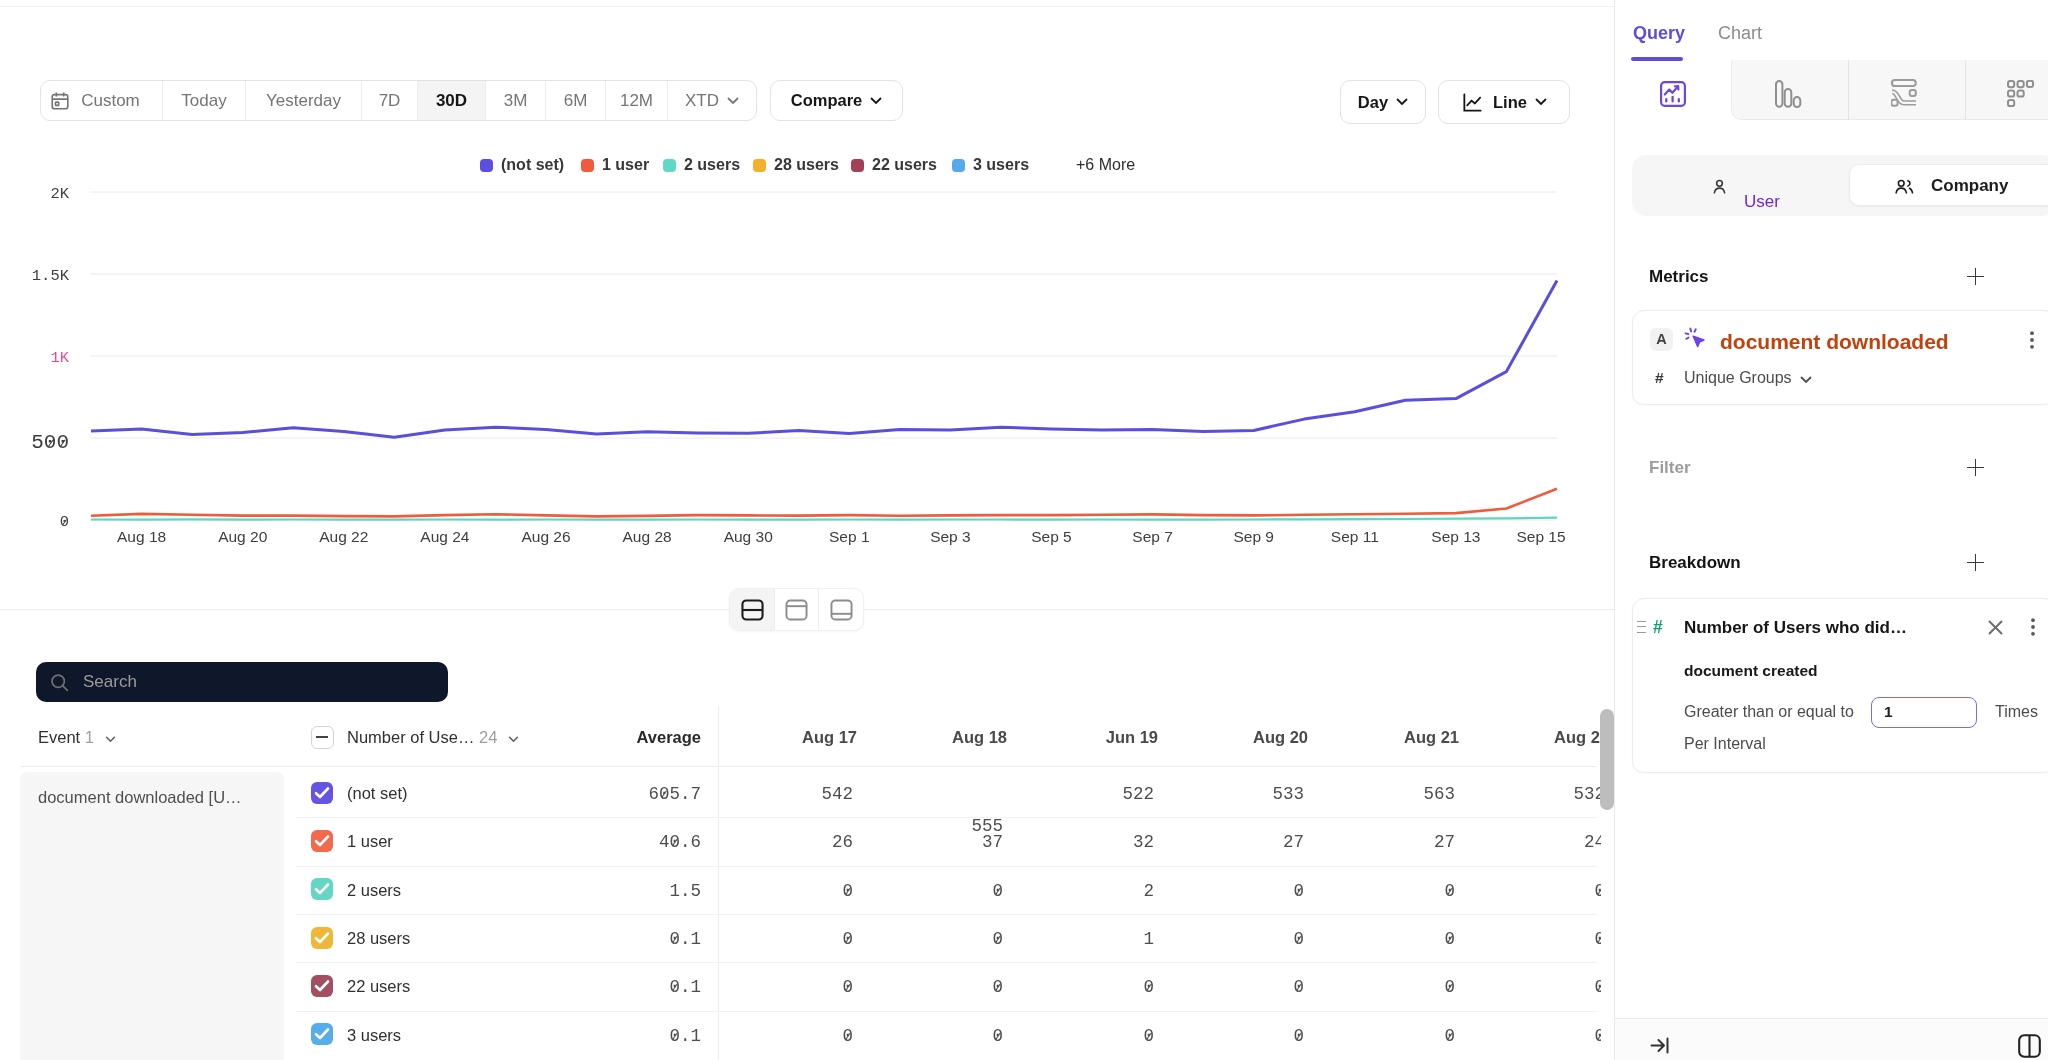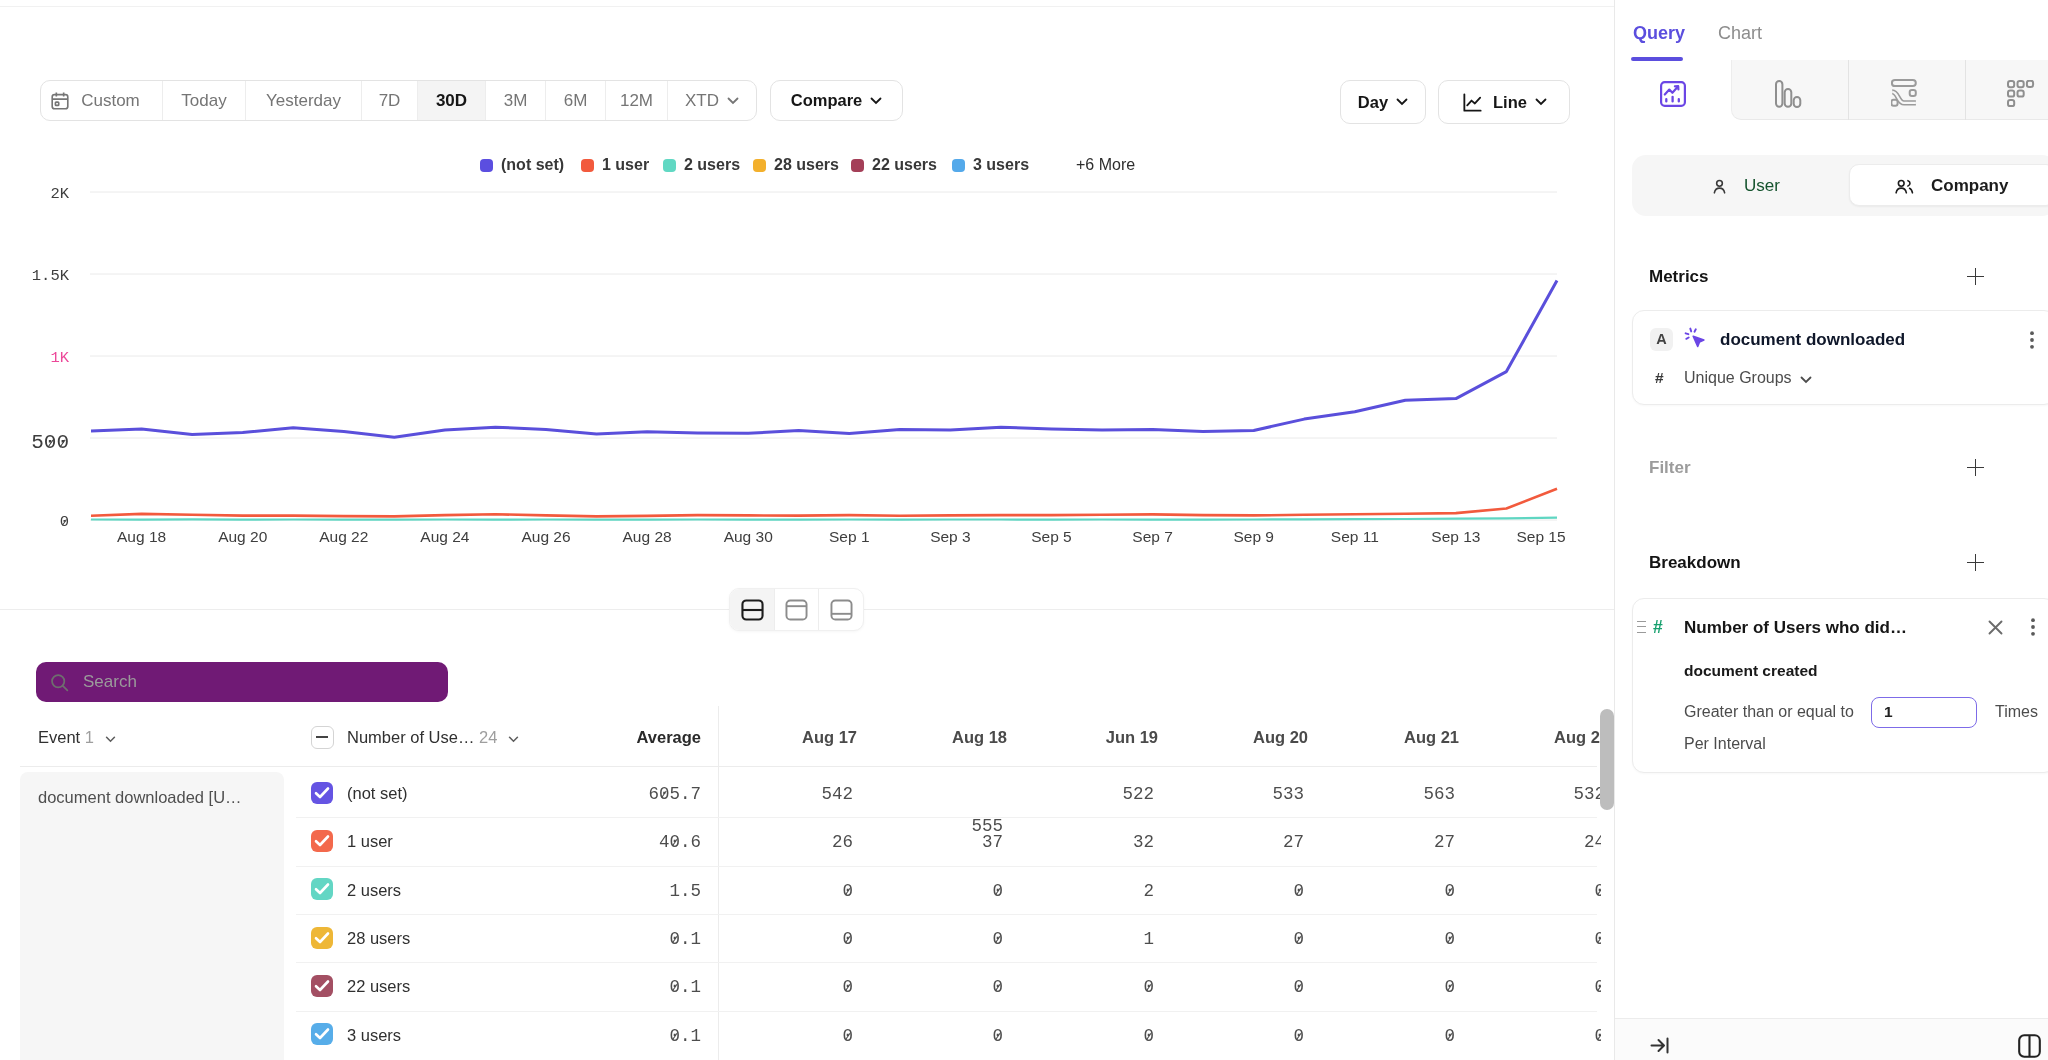--- a/index.html
+++ b/index.html
@@ -148,21 +148,21 @@
       </svg>
   </div>
   <div style="width:44px;display:flex;align-items:center;justify-content:center;">
     <svg width="23" height="22" viewBox="0 0 24 23" fill="none" stroke="#8c8c8c" stroke-width="2">
         <rect x="1.5" y="1.5" width="21" height="20" rx="4"></rect>
         <path d="M1.5 15.5h21"></path>
       </svg>
   </div>
 </div>
 
-<div class="abs" style="left:36px;top:662px;width:412px;height:40px;background:#701a75;border-radius:10px;display:flex;align-items:center;">
+<div class="abs" style="left:36px;top:662px;width:412px;height:40px;background:#0f172a;border-radius:10px;display:flex;align-items:center;">
   <svg width="21" height="21" viewBox="0 0 24 24" fill="none" stroke="#6e6e6e" stroke-width="2" stroke-linecap="round" style="margin-left:13px;">
     <circle cx="10.5" cy="10.5" r="7"></circle>
       <path d="M15.8 15.8 21 21"></path>
   </svg>
   <span style="margin-left:13px;font-size:17px;color:#9b9b9b;">Search</span>
 </div>
 
 <div id="tbl" class="abs" style="left:0;top:706px;width:1601px;height:354px;overflow:hidden;">
 
   <div class="abs hdrtxt" style="left:38px;top:22px;">Event <span style="color:#9e9e9e;">1</span>
@@ -315,37 +315,37 @@
   <rect x="10.5" y="10.4" width="6.2" height="6.2" rx="2.2"></rect>
   <rect x="1" y="19.9" width="6.2" height="6.2" rx="2.2"></rect>
 </svg>
 
 <div class="abs" style="left:1632px;top:155px;width:424px;height:61px;background:#f6f6f6;border-radius:14px;"></div>
 <div class="abs" style="left:1849px;top:164px;width:207px;height:42px;background:#fff;border:1px solid #ececec;border-radius:10px;box-shadow:0 1px 2px rgba(0,0,0,.05);"></div>
 <svg class="abs" style="left:1710px;top:177px;" width="19" height="19" viewBox="0 0 24 24" fill="none" stroke="#3a3a3a" stroke-width="2" stroke-linecap="round">
   <circle cx="12" cy="8" r="3.6"></circle>
     <path d="M5.5 20c.8-4 3.2-6 6.5-6s5.7 2 6.5 6"></path>
 </svg>
-<div class="abs" style="left:1744px;top:176px;font-size:17px;color:#14532d;">User</div>
+<div class="abs" style="left:1744px;top:192px;font-size:17px;color:#6d28d9;">User</div>
 <svg class="abs" style="left:1893px;top:177px;" width="22" height="19" viewBox="0 0 27 24" fill="none" stroke="#1c1c1c" stroke-width="2" stroke-linecap="round">
   <circle cx="10" cy="8" r="3.6"></circle>
     <path d="M3.5 20c.8-4 3.2-6 6.5-6s5.7 2 6.5 6"></path>
   <path d="M18.5 4.6a3.6 3.6 0 0 1 0 6.9M20.5 14.2c2 .9 3.2 2.8 3.7 5.8"></path>
 </svg>
 <div class="abs" style="left:1931px;top:176px;font-size:17px;font-weight:700;color:#1c1c1c;">Company</div>
 
 <div class="abs sect" style="left:1649px;top:267px;">Metrics</div>
 <div class="plus" style="top:268px;"></div>
 <div class="card" style="top:310px;height:95px;"></div>
 <div class="abs" style="left:1650px;top:328px;width:23px;height:23px;background:#f1f1f1;border-radius:6px;text-align:center;font-size:14.5px;font-weight:700;color:#434343;line-height:23px;">A</div>
 <svg class="abs" style="left:1684px;top:327px;" width="24" height="24" viewBox="0 0 24 24" fill="none" stroke="#6b46e5" stroke-width="1.9" stroke-linecap="round">
   <path d="M9.2 9.2 19.9 13 15.5 14.9 13.7 19.5 Z" fill="#6b46e5" stroke-linejoin="round" stroke-width="1.6"></path>
   <path d="M6.3 1.6l.9 2.8M1.6 6.3l2.8.9M11.8 2.3l-1.3 2.4M2.3 11.8l2.4-1.3"></path>
 </svg>
-<div class="abs" style="left:1720px;top:330px;font-size:17px;font-weight:700;color:#0f172a;">document downloaded</div>
+<div class="abs" style="left:1720px;top:330px;font-size:21px;font-weight:700;color:#c2410c;">document downloaded</div>
 <svg class="abs" style="left:2028px;top:331px;" width="8" height="18" viewBox="0 0 8 18" fill="#5a5a5a">
   <circle cx="4" cy="2.2" r="1.9"></circle>
     <circle cx="4" cy="9" r="1.9"></circle>
     <circle cx="4" cy="15.8" r="1.9"></circle>
 </svg>
 <div class="abs" style="left:1655px;top:369px;font-size:15.5px;font-weight:700;color:#3a3a3a;">#</div>
 <div class="abs" style="left:1684px;top:369px;font-size:16px;color:#4c4c4c;">Unique Groups</div>
 <svg class="abs" style="left:1800px;top:376px;" width="12" height="8" viewBox="0 0 12 8" fill="none" stroke="#4c4c4c" stroke-width="1.8" stroke-linecap="round">
     <path d="M1.5 1.5 6 6l4.5-4.5"></path>
   </svg>

